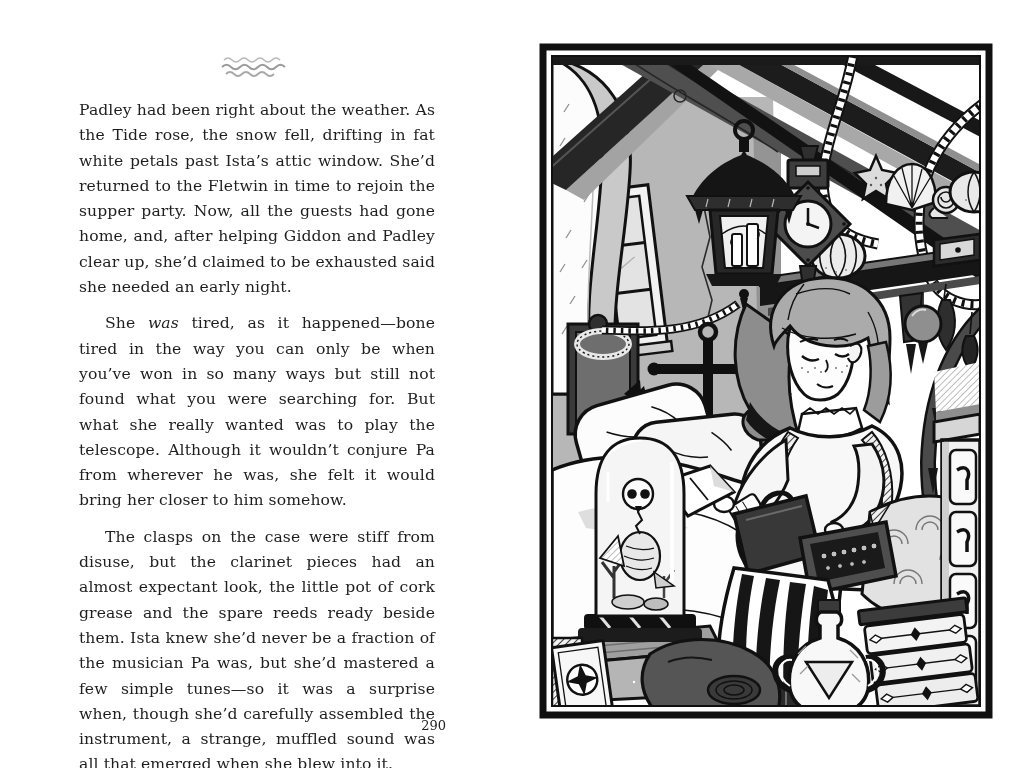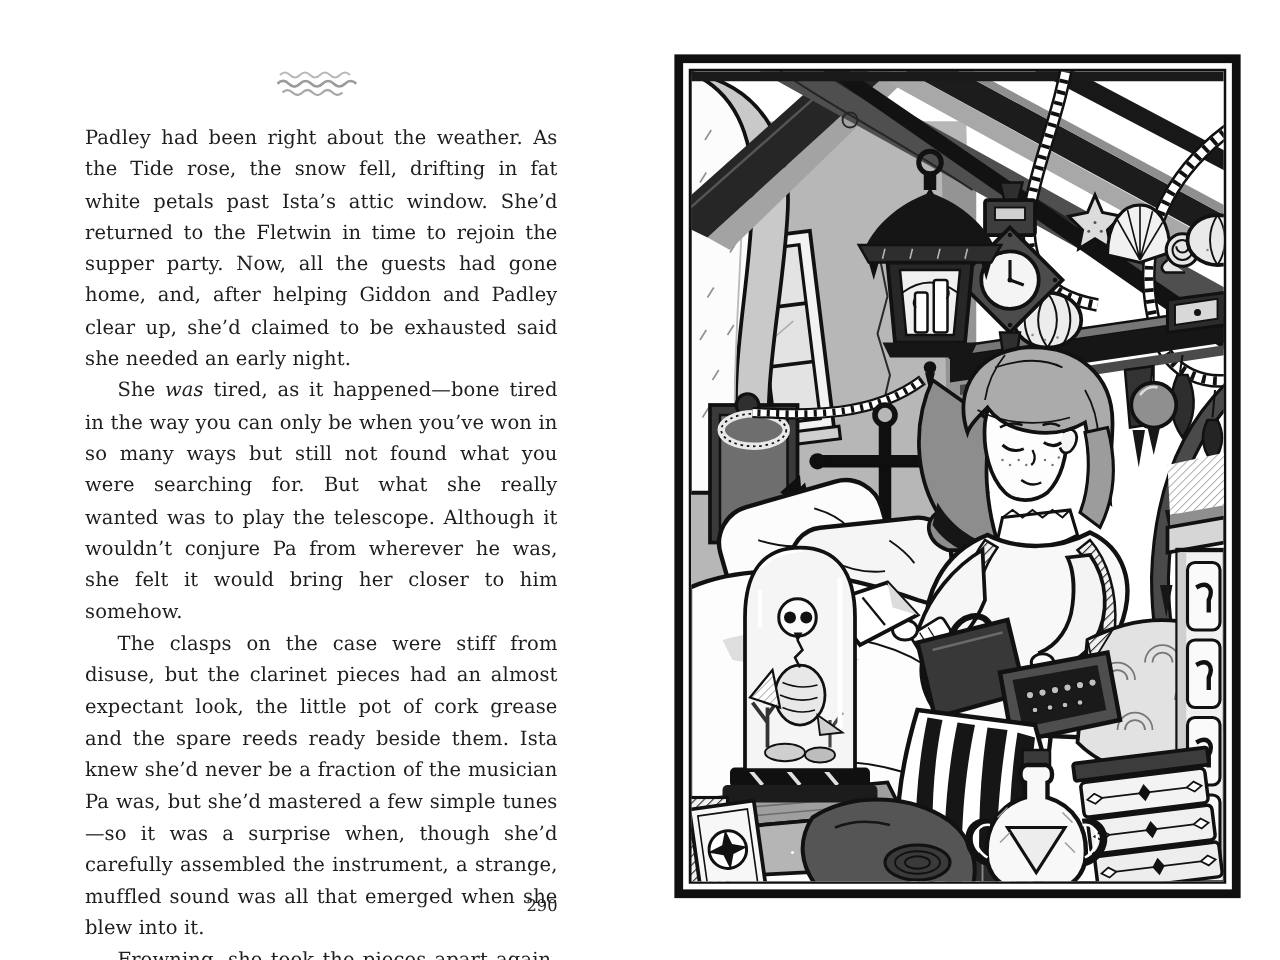--- a/index.html
+++ b/index.html
@@ -1,20 +1,20 @@
 <!DOCTYPE html>
 <html><head>
 <meta charset="utf-8">
 <style>
   html,body{margin:0;padding:0;}
   body{width:1024px;height:768px;background:#ffffff;position:relative;overflow:hidden;
        font-family:"DejaVu Serif","Liberation Serif",serif;}
   .text-col{position:absolute;left:68px;top:54px;width:378px;}
   .ornament{text-align:center;margin-bottom:16px;height:28px;}
-  .para{margin:0;font-size:15.6px;line-height:25.3px;text-align:justify;color:#1e1e1e;
+  .para{margin:11px;font-size:15.6px;line-height:25.3px;text-align:justify;color:#1e1e1e;
         letter-spacing:0.1px;}
   .para.indent{text-indent:26px;}
   .para em{}
   .page-number{position:absolute;left:68px;top:705px;width:378px;text-align:right;
         font-size:13px;color:#222;margin-top:13px;}
   .illustration{position:absolute;left:538px;top:42px;width:456px;height:678px;margin:0;}
   .illustration svg{display:block;width:100%;height:100%;}
 </style>
 </head>
 <body>

